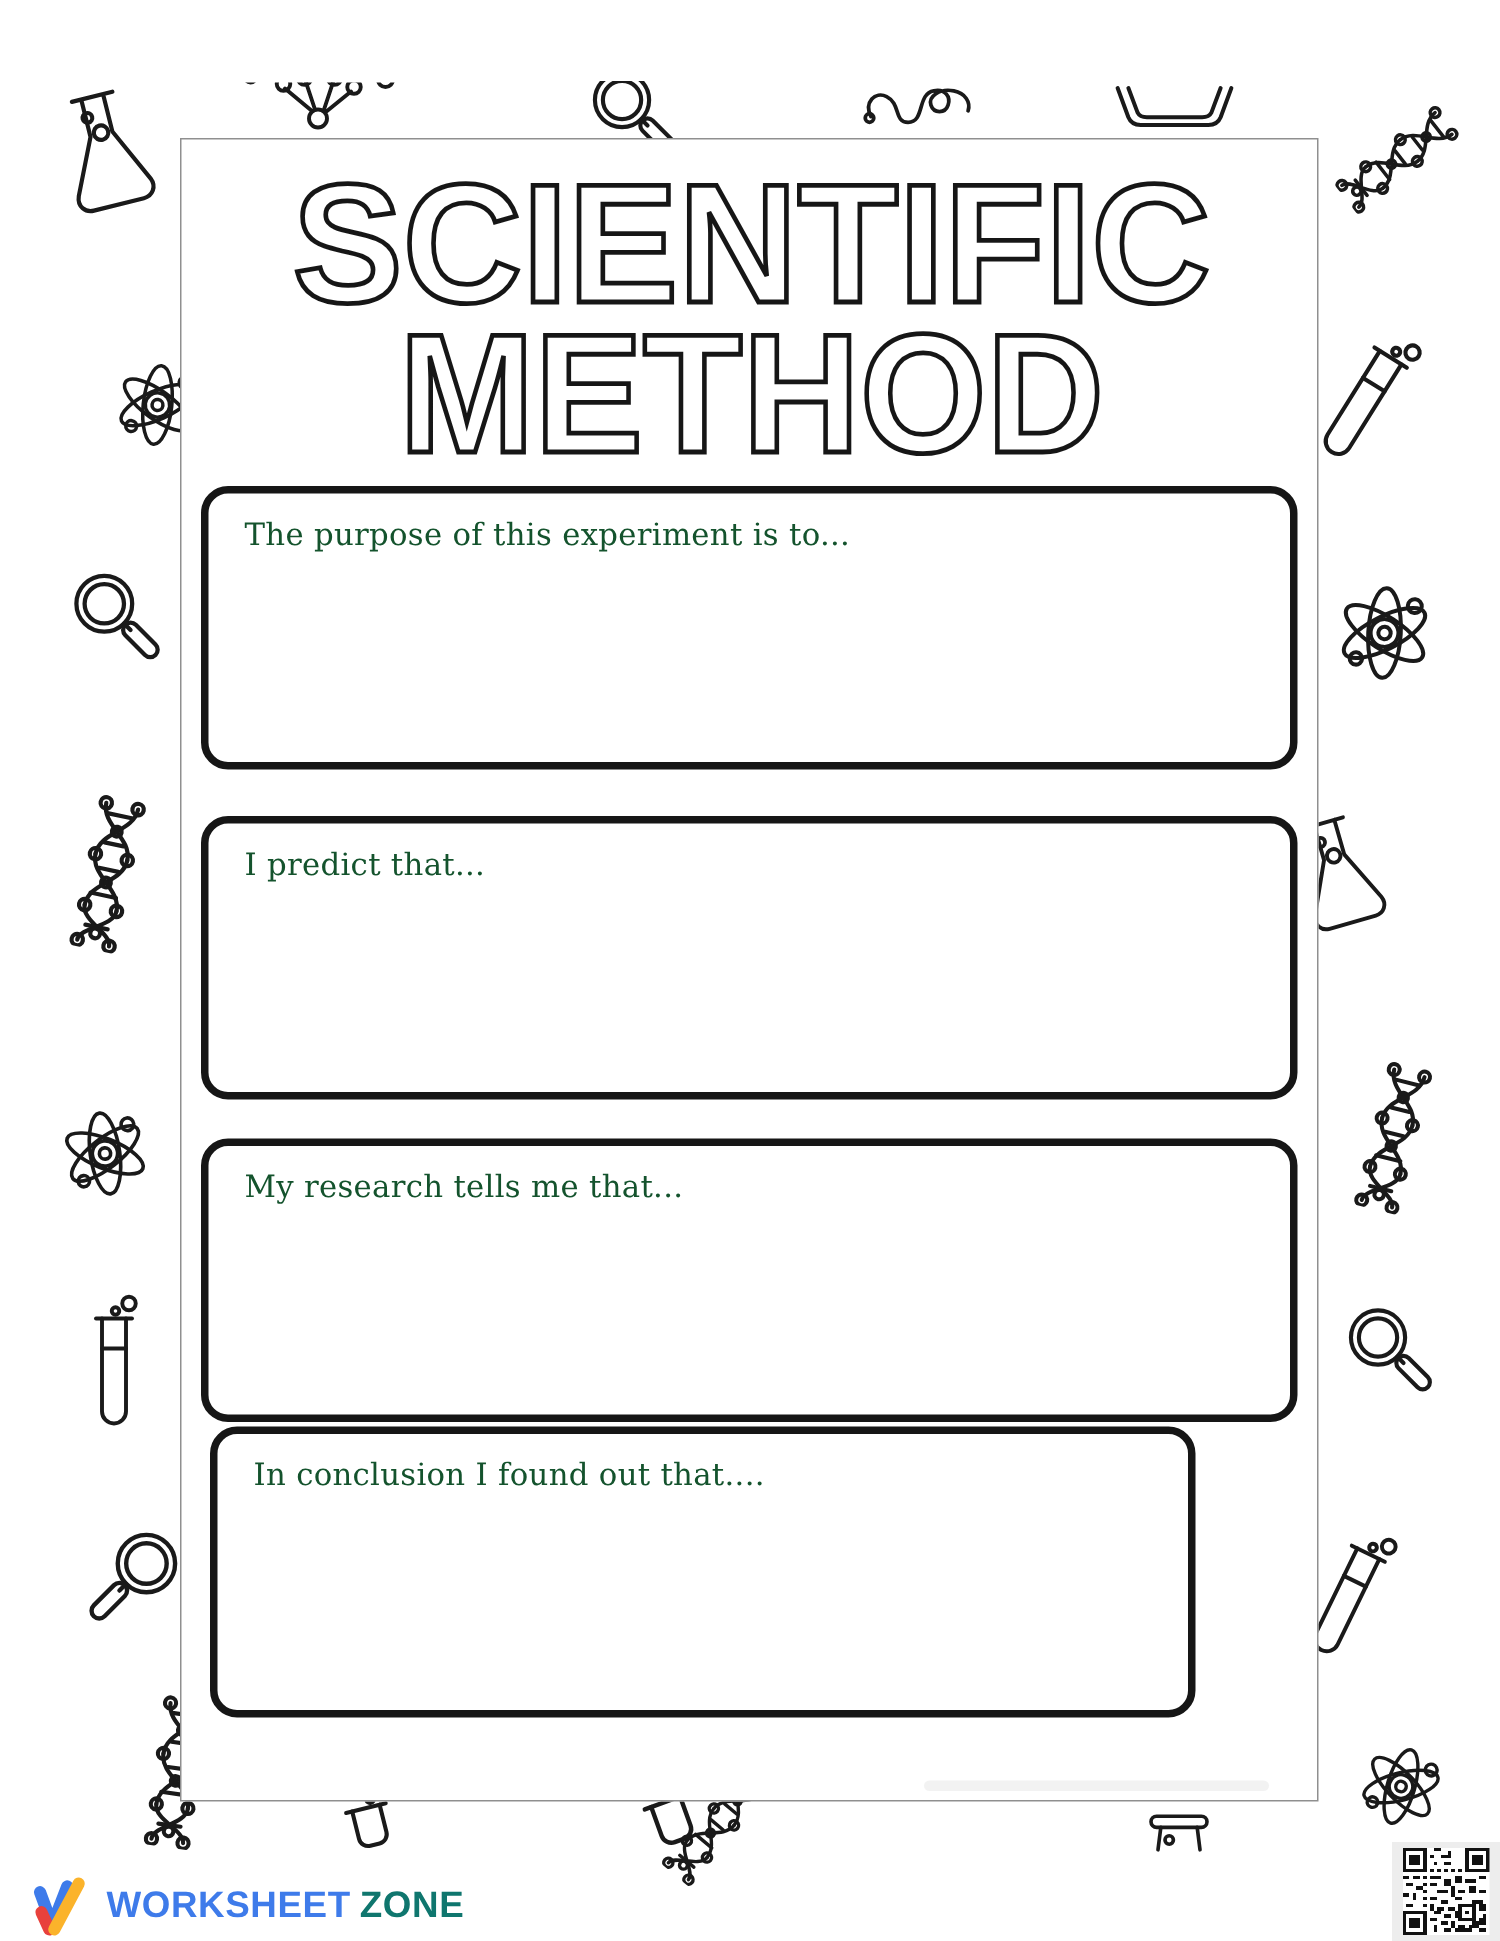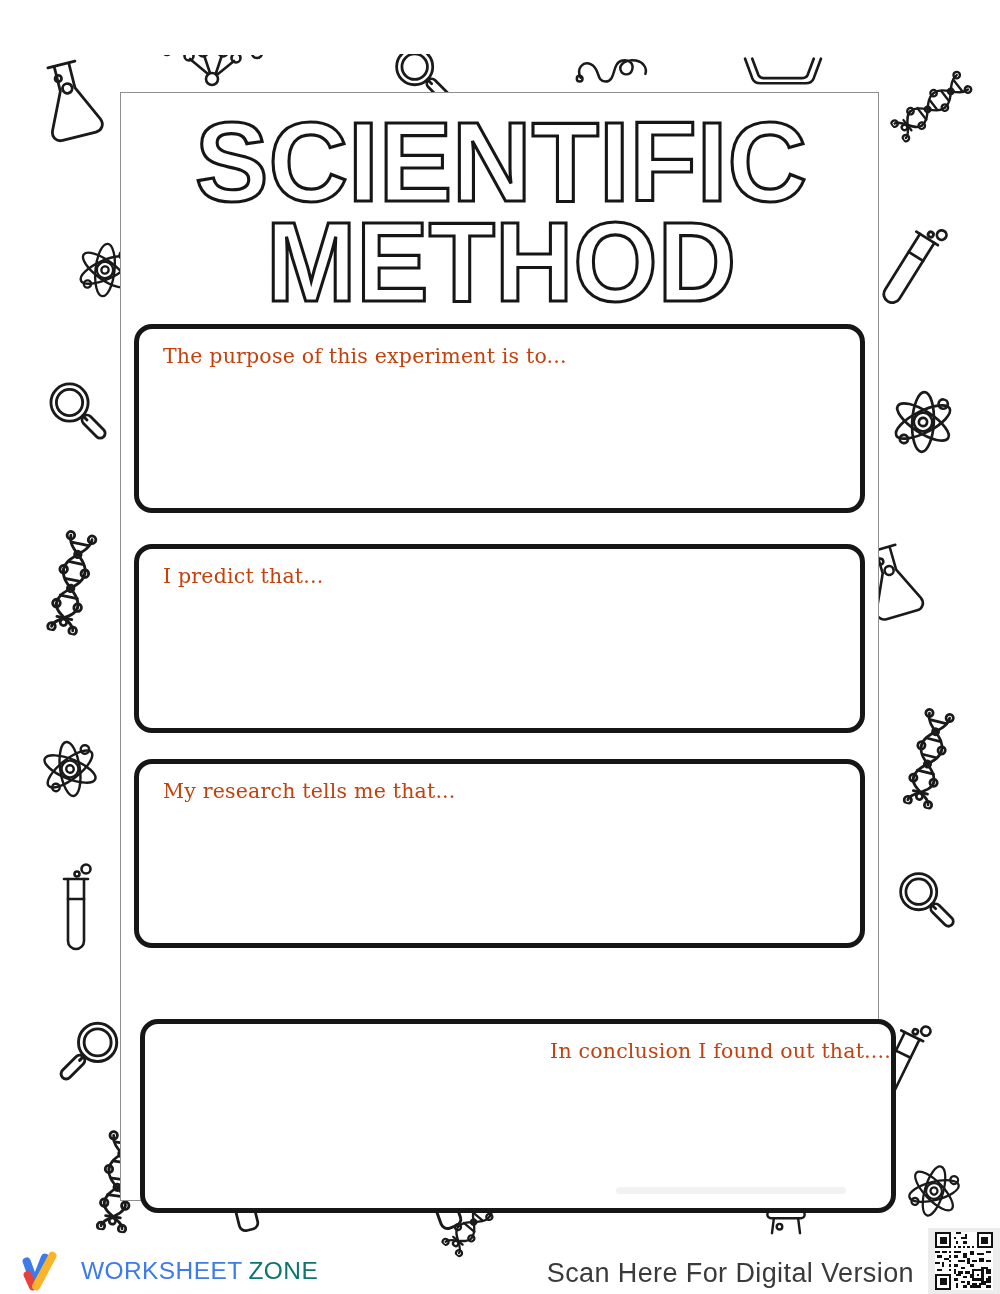--- a/index.html
+++ b/index.html
@@ -13,29 +13,29 @@
   .clipband svg{position:absolute;}
   
   .page{position:absolute;left:120px;top:92px;width:759px;height:1109px;background:#ffffff;
         border:1.5px solid #8f8f8f;box-sizing:border-box;z-index:2;text-decoration:underline;}
   .title-svg{position:absolute;left:0;top:14px;}
   .title-svg text{font-family:"Liberation Sans",sans-serif;font-weight:700;font-size:113px;
                   fill:#ffffff;stroke:#161616;stroke-width:3.2px;text-anchor:middle;}
   .resp-box{position:absolute;left:13px;width:731px;height:189px;border:5px solid #161616;
             border-radius:18px;box-sizing:border-box;background:#fff;}
   .box-label{display:block;padding:15px 0 0 24px;font-family:"DejaVu Serif","Liberation Serif",serif;
-             font-size:20.5px;color:#c2410c;letter-spacing:.2px;}
+             font-size:20.5px;color:#14532d;letter-spacing:.2px;}
   .smudge-white{position:absolute;left:130px;top:1073px;width:380px;height:13px;background:#ffffff;
                 border-radius:8px;z-index:5;}
   .smudge-gray{position:absolute;left:495px;top:1094px;width:230px;height:7px;background:#ececec;
                border-radius:4px;opacity:.7;z-index:5;}
   
   .footer-logo{position:absolute;left:20px;top:1250px;height:42px;display:flex;align-items:center;
                gap:9px;z-index:3;cursor:pointer;}
-  .brand{font-weight:400;font-size:24.5px;letter-spacing:.4px;display:flex;margin-left:10px;}
+  .brand{font-weight:700;font-size:24.5px;letter-spacing:.4px;display:flex;}
   .brand .w1{color:#3E7BEA;}
   .brand .w2{color:#0f766e;margin-left:6px;}
   .scan-label{position:absolute;right:86px;top:1258px;font-size:27px;color:#3a3a3a;
               letter-spacing:.4px;z-index:3;}
   .qr-wrap{position:absolute;right:0;bottom:0;width:72px;height:66px;background:#ededed;
            display:flex;align-items:center;justify-content:center;z-index:3;}
   .qr-wrap svg{display:block;}
 </style>
 </head>
 <body>
@@ -209,41 +209,40 @@
 
     <div class="resp-box" style="top:231px;">
       <span class="box-label">The purpose of this experiment is to...</span>
     </div>
     <div class="resp-box" style="top:666px;">
       <span class="box-label">My research tells me that...</span>
     </div>
     <div class="resp-box" style="top:451px;">
       <span class="box-label">I predict that...</span>
     </div>
-    <div class="resp-box" style="top:926px;left:19px;width:756px;height:194px;text-align:right;">
+    <div class="resp-box" style="top:858px;left:19px;width:657px;height:194px;">
       <span class="box-label">In conclusion I found out that....</span>
     </div>
 
     <div class="smudge-white"></div>
     <div class="smudge-gray"></div>
   </div>
 
   <div class="footer-logo">
     <svg width="42" height="42" viewBox="0 0 44 44">
       <path d="M7 12L15.5 35L26 8" stroke="#3E7BEA" stroke-width="8.5" fill="none" stroke-linecap="round" stroke-linejoin="round"></path>
       <path d="M8 26L13.5 38" stroke="#E8413C" stroke-width="8.5" fill="none" stroke-linecap="round"></path>
       <path d="M17 38L34 6" stroke="#FBB32B" stroke-width="8.5" fill="none" stroke-linecap="round"></path>
     </svg>
     <span class="brand">
         <span class="w1">WORKSHEET</span>
         <span class="w2">ZONE</span>
       </span>
   </div>
 
-  <div class="scan-label">Scan Here For Digital Version</div>
 
   <div class="qr-wrap">
     <svg width="58" height="58" viewBox="0 0 25 25" shape-rendering="crispEdges">
       <rect width="25" height="25" fill="#ffffff"></rect>
       <g fill="#111111">
         <rect x="0" y="0" width="7" height="7"></rect>
           <rect x="18" y="0" width="7" height="7"></rect>
           <rect x="0" y="18" width="7" height="7"></rect>
         <rect x="1" y="1" width="5" height="5" fill="#ffffff"></rect>
           <rect x="19" y="1" width="5" height="5" fill="#ffffff"></rect>

